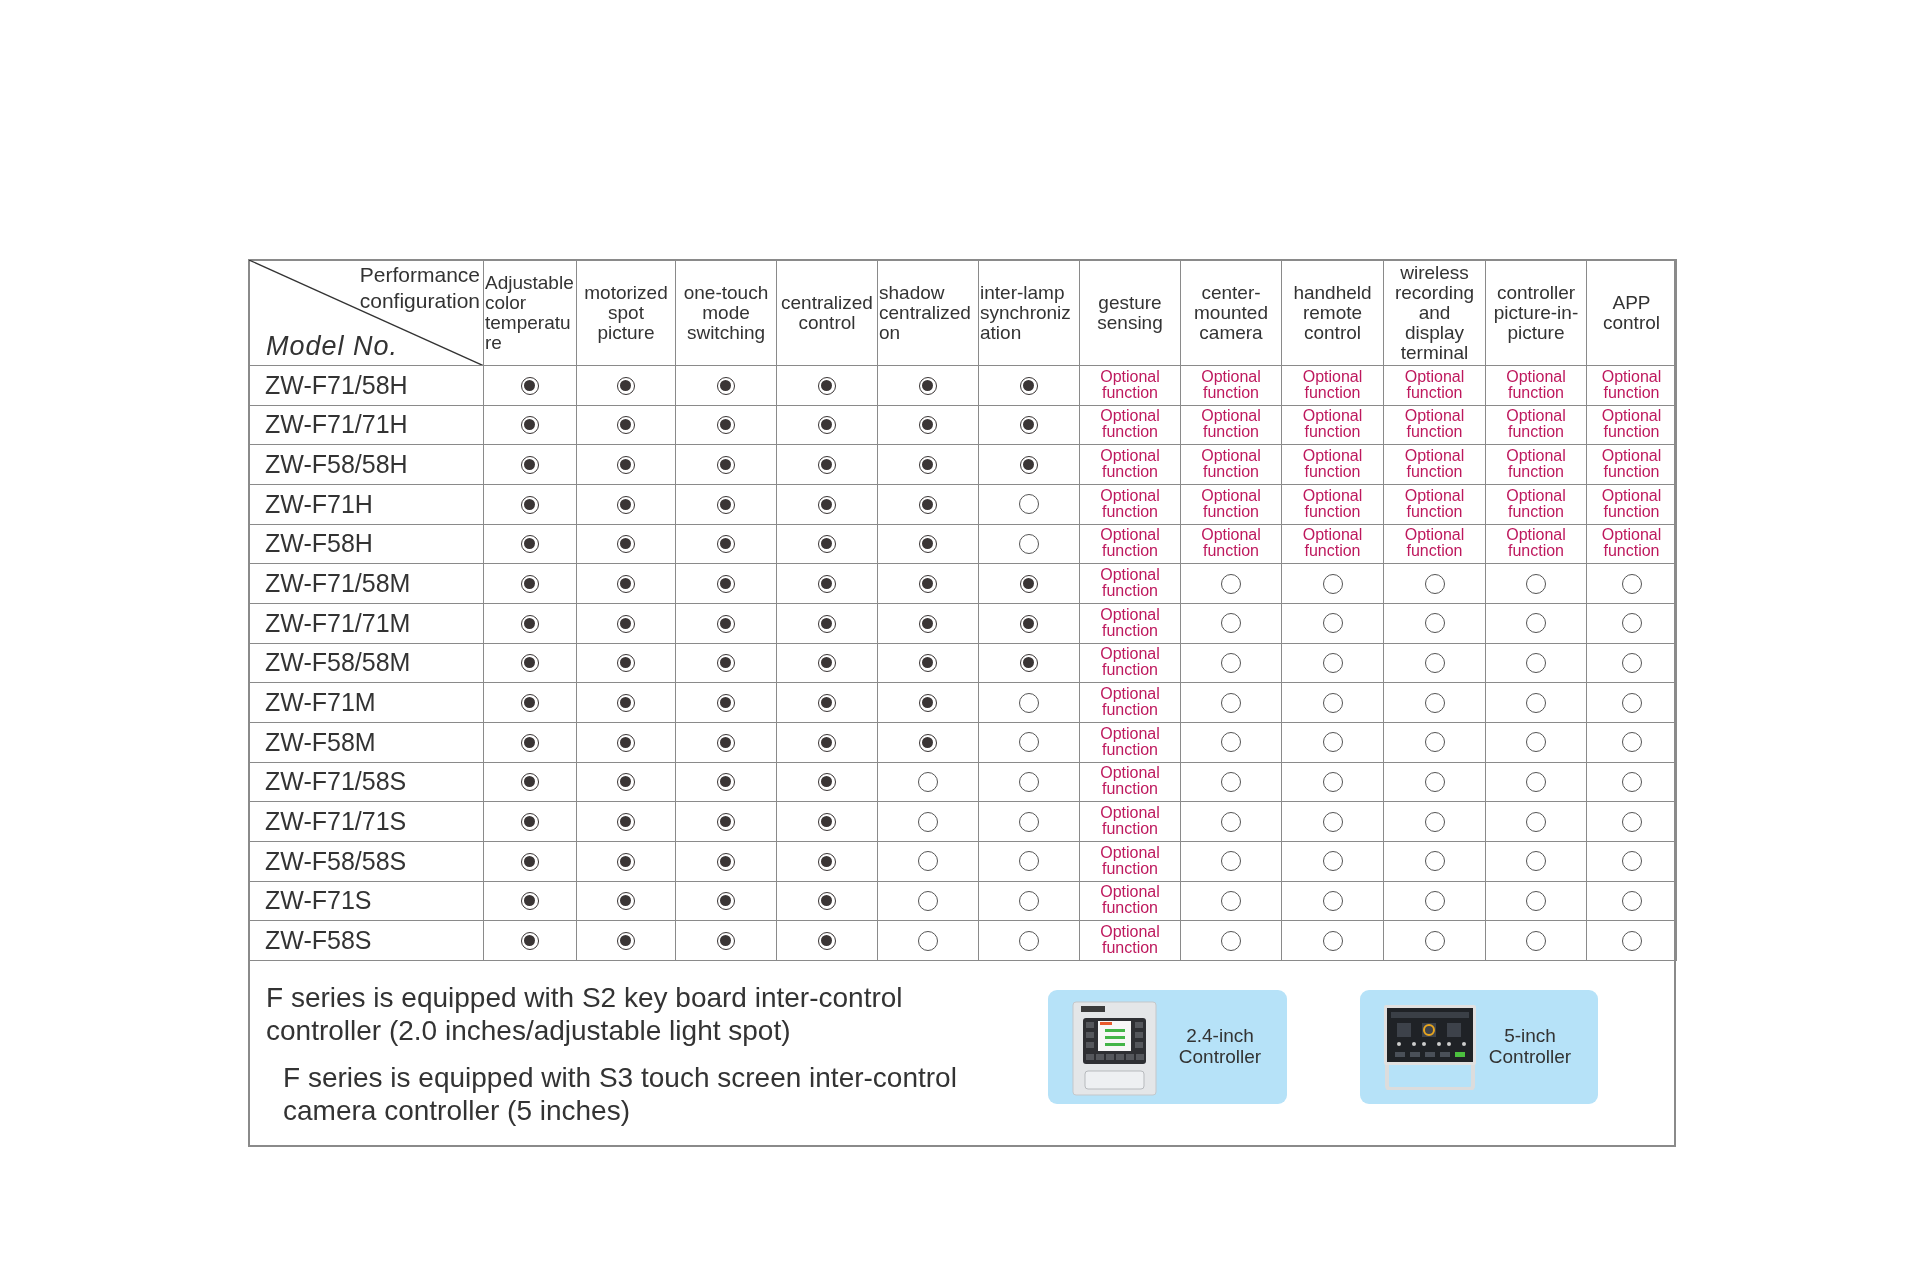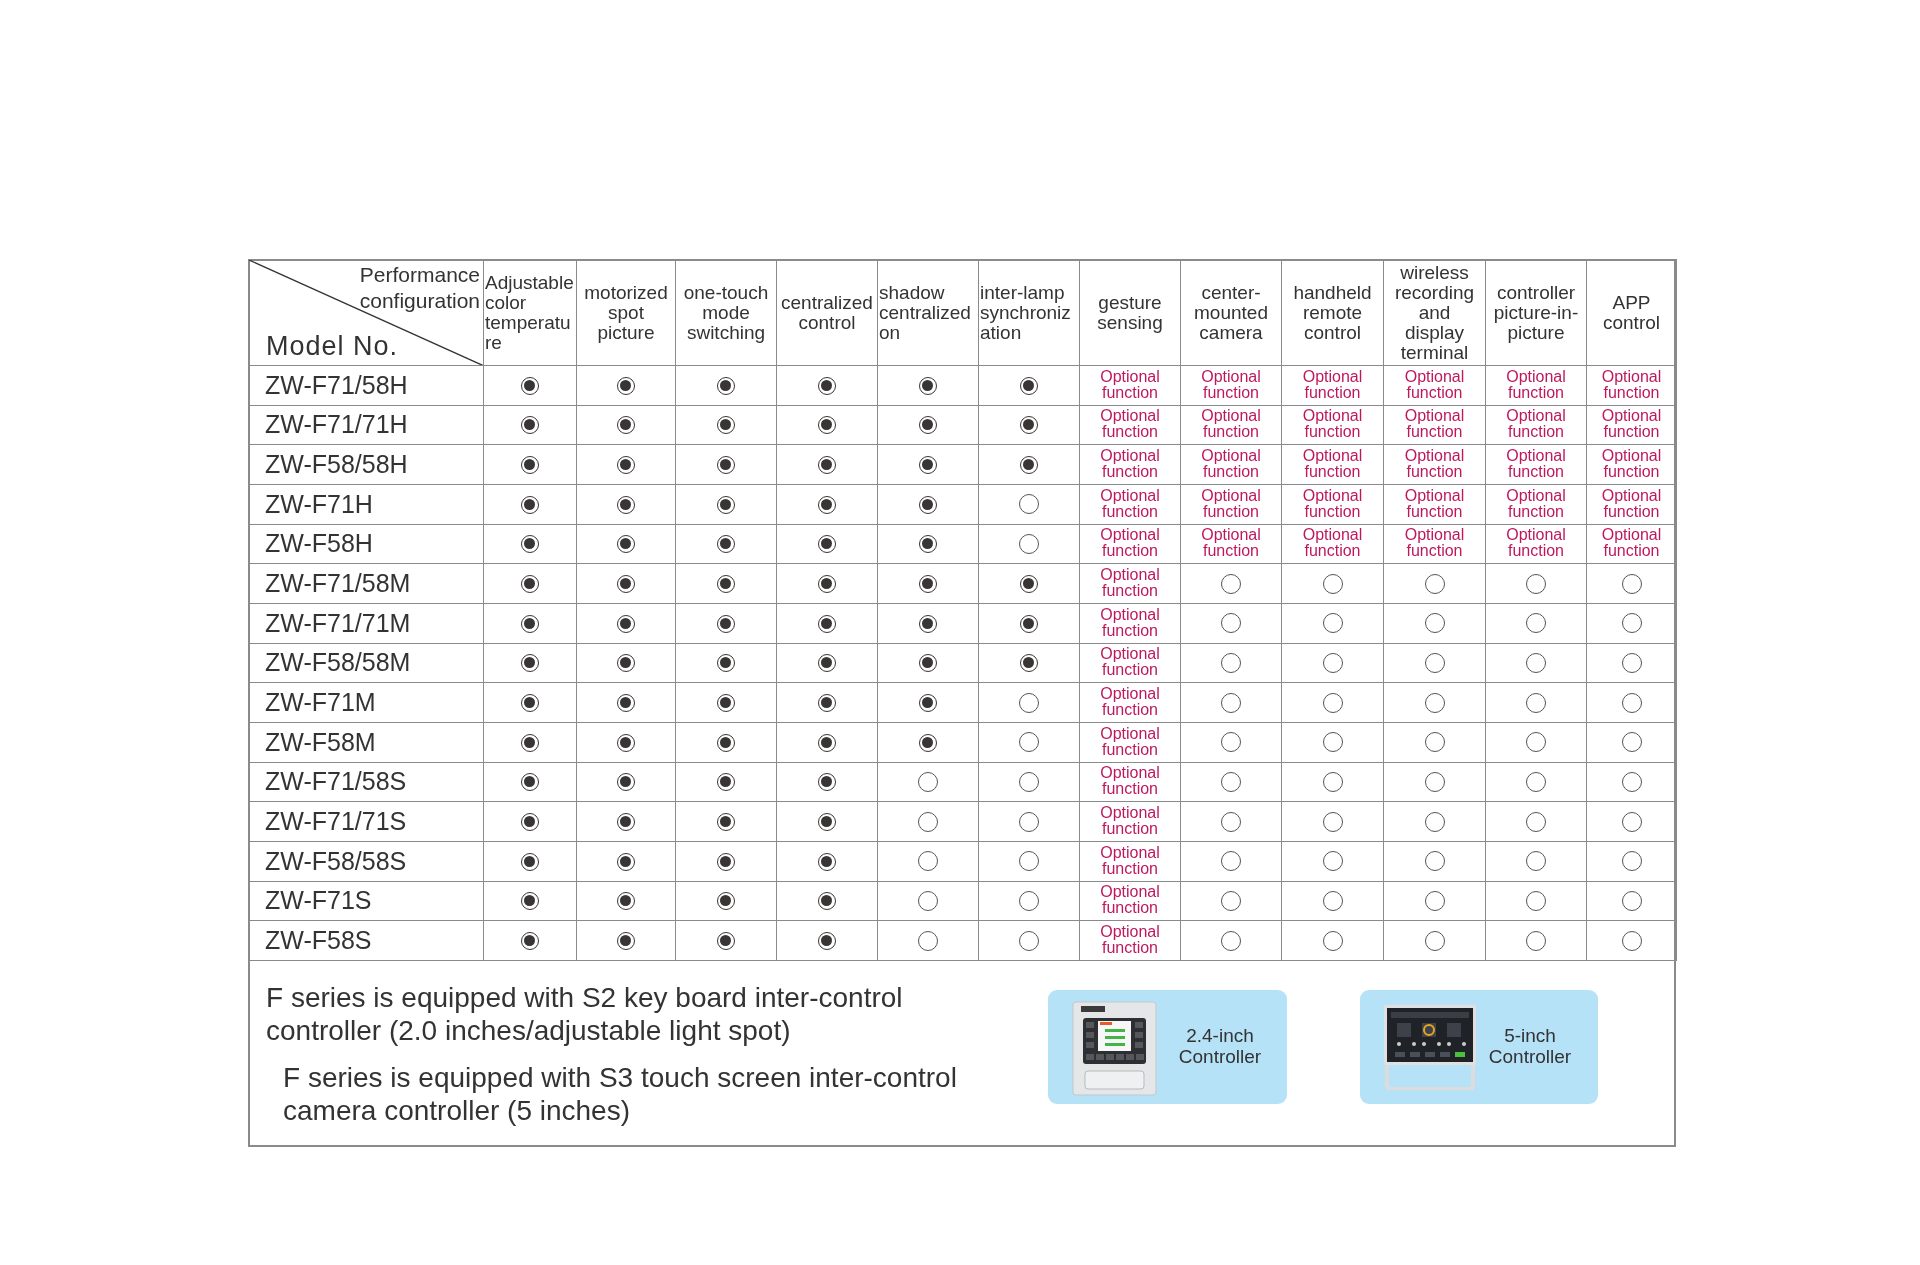--- a/index.html
+++ b/index.html
@@ -12,21 +12,21 @@
   table.spec td, table.spec th { border: 1.5px solid #8a8a8a; padding: 0; box-sizing: border-box;
                font-weight: normal; }
   table.spec thead th { height: 106px; vertical-align: middle; font-size: 19px; line-height: 20px;
                color: #333; text-align: center; }
   table.spec thead th.left-align { text-align: left; padding-left: 1px; }
   th.corner { position: relative; overflow: hidden; }
   th.corner svg { position: absolute; left: 0; top: 0; }
   .corner .perf { position: absolute; right: 3px; top: 2px; text-align: right; font-size: 21px;
                   line-height: 26px; color: #333; }
   .corner .model { position: absolute; left: 17px; bottom: 9px; font-size: 27px; color: #333;
-                   letter-spacing: 1px; }
+                   letter-spacing: 1px; font-style: italic; }
   table.spec tbody td { height: 39.67px; text-align: center; vertical-align: middle; }
   td.model-cell { text-align: left !important; padding-left: 16px !important; font-size: 25px; color: #333; }
   .opt { font-size: 16px; line-height: 16px; color: #be185d; display: inline-block; }
   .dot-full { display: inline-block; width: 18px; height: 18px; border-radius: 50%;
               border: 1.5px solid #3a3535; box-sizing: border-box; position: relative; vertical-align: middle; }
   .dot-full::after { content: ""; position: absolute; left: 2px; top: 2px; width: 11px; height: 11px;
               border-radius: 50%; background: #3a3535; }
   .dot-empty { display: inline-block; width: 20px; height: 20px; border-radius: 50%;
                border: 1.5px solid #555; box-sizing: border-box; vertical-align: middle; }
   .footer-note { position: absolute; left: 266px; font-size: 28px; line-height: 33px; color: #333; }

